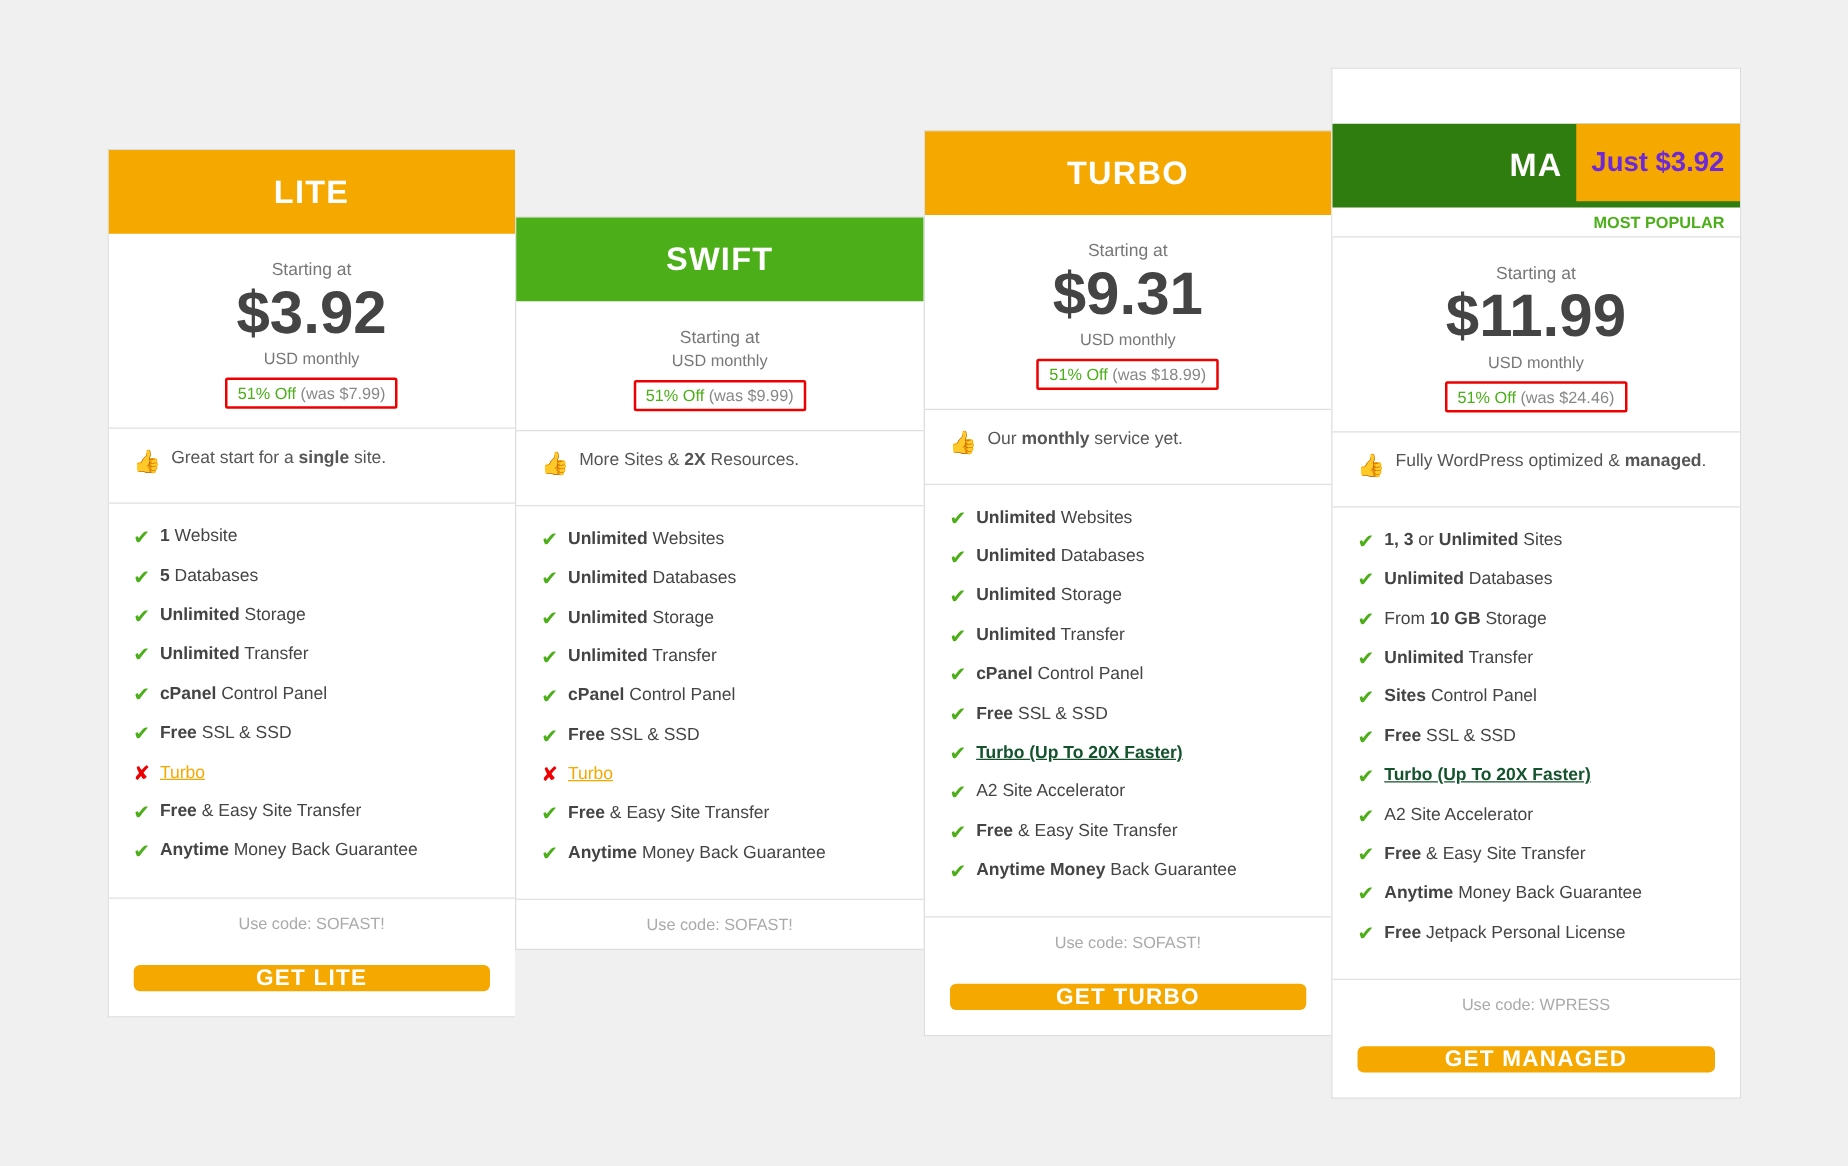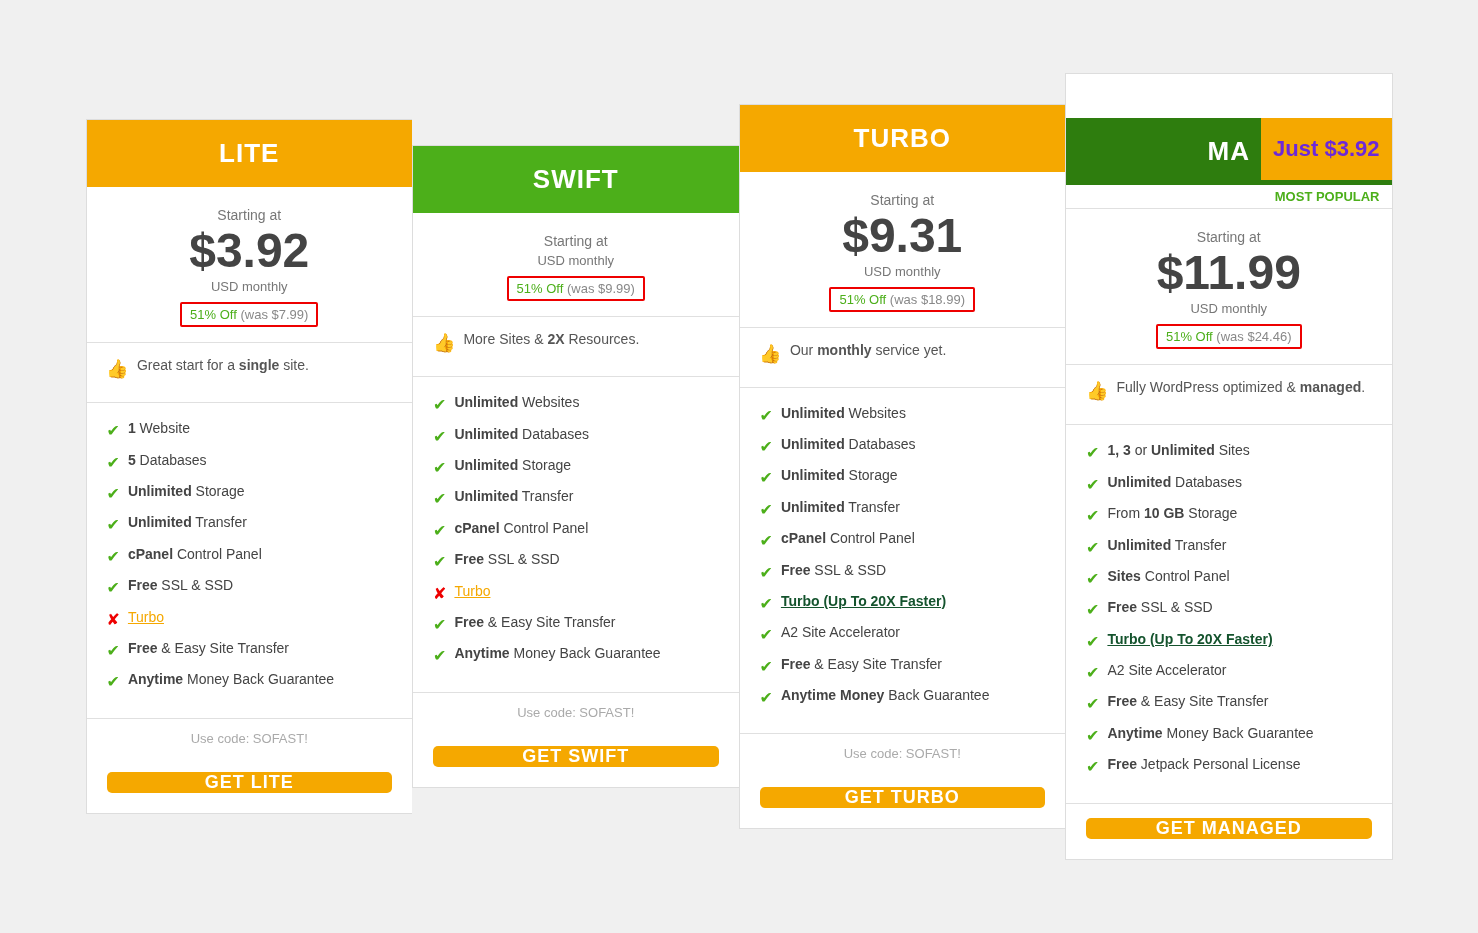--- a/index.html
+++ b/index.html
@@ -248,21 +248,20 @@
         <div class="feature-item">
           <span class="check">✔</span>
           <span><strong>Free</strong> &amp; Easy Site Transfer</span>
         </div>
         <div class="feature-item">
           <span class="check">✔</span>
           <span><strong>Anytime</strong> Money Back Guarantee</span>
         </div>
       </div>
       <div class="plan-promo">Use code: SOFAST!</div>
-      <div class="plan-cta"><button class="cta-button">GET SWIFT</button></div>
     </div>
     <div class="plan-col">
       <div class="plan-header turbo"><span>TURBO</span></div>
       <div class="plan-pricing"><div class="starting-at">Starting at</div><div class="price">$9.31</div><div class="usd-monthly">USD monthly</div><div class="discount-badge"><span class="off">51% Off</span> <span class="was">(was $18.99)</span></div></div>
       <div class="plan-tagline">
         <span class="thumbs-up">👍</span>
         <span>Our <strong>monthly</strong> service yet.</span>
       </div>
       <div class="plan-features">
         <div class="feature-item">
@@ -356,15 +355,16 @@
         </div>
         <div class="feature-item">
           <span class="check">✔</span>
           <span><strong>Anytime</strong> Money Back Guarantee</span>
         </div>
         <div class="feature-item">
           <span class="check">✔</span>
           <span><strong>Free</strong> Jetpack Personal License</span>
         </div>
       </div>
+      <div class="plan-promo">Use code: WPRESS</div>
       <div class="plan-cta"><button class="cta-button">GET MANAGED</button></div>
     </div>
   </div>
 
 </body></html>

